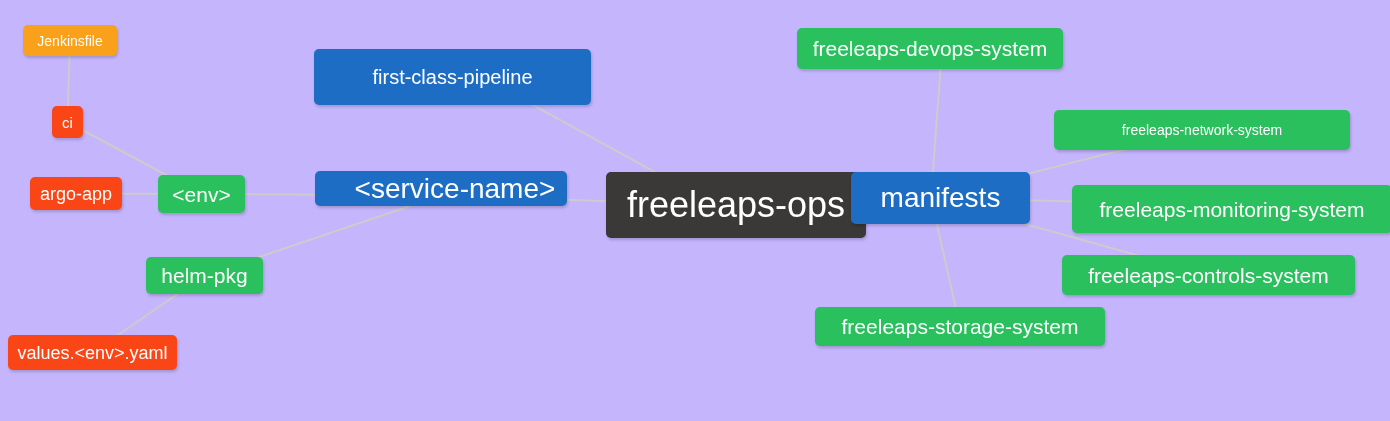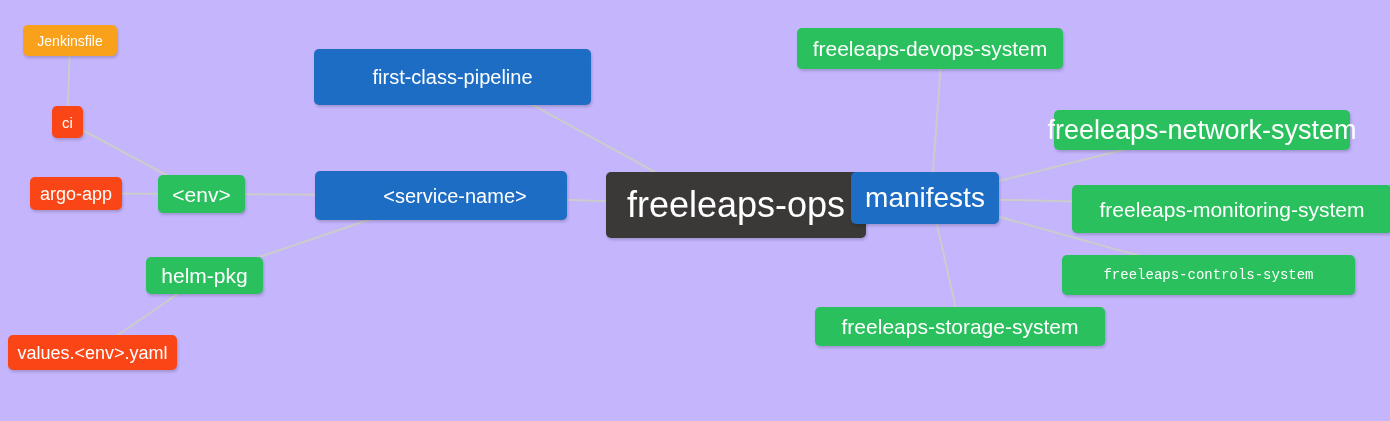--- a/index.html
+++ b/index.html
@@ -59,21 +59,21 @@
       <line x1="931" y1="198" x2="960" y2="326.5" stroke="#cccccc" stroke-width="2"></line>
     </svg>
 
 <div class="node" style="left: 23px; top: 25px; width: 94px; height: 31px; background: rgb(249, 161, 27); color: rgb(255, 255, 255); font-size: 14px;">Jenkinsfile</div>
     <div class="node" style="left: 52px; top: 106px; width: 31px; height: 32px; background: rgb(250, 70, 22); color: rgb(255, 255, 255); font-size: 15px;">ci</div>
     <div class="node" style="left: 30px; top: 177px; width: 92px; height: 33px; background: rgb(250, 70, 22); color: rgb(255, 255, 255); font-size: 18px;">argo-app</div>
     <div class="node" style="left: 158px; top: 175px; width: 87px; height: 38px; background: rgb(43, 192, 94); color: rgb(255, 255, 255); font-size: 21px;">&lt;env&gt;</div>
     <div class="node" style="left: 146px; top: 257px; width: 117px; height: 37px; background: rgb(43, 192, 94); color: rgb(255, 255, 255); font-size: 21px;">helm-pkg</div>
     <div class="node" style="left: 8px; top: 335px; width: 169px; height: 35px; background: rgb(250, 70, 22); color: rgb(255, 255, 255); font-size: 18px;">values.&lt;env&gt;.yaml</div>
     <div class="node" style="left: 314px; top: 21px; width: 277px; height: 56px; background: rgb(30, 109, 196); color: rgb(255, 255, 255); font-size: 20px; margin-top: 28px;">first-class-pipeline</div>
-    <div class="node" style="left: 315px; top: 171px; width: 252px; height: 49px; background: rgb(30, 109, 196); color: rgb(255, 255, 255); font-size: 20px; padding-left: 28px;">&lt;service-name&gt;</div>
+    <div class="node" style="left: 315px; top: 171px; width: 252px; height: 35px; background: rgb(30, 109, 196); color: rgb(255, 255, 255); font-size: 28px; padding-left: 28px;">&lt;service-name&gt;</div>
     <div class="node" style="left: 585px; top: 172px; width: 260px; height: 66px; background: rgb(59, 56, 56); color: rgb(255, 255, 255); font-size: 36px; margin-left: 21px;">freeleaps-ops</div>
-    <div class="node" style="left: 851px; top: 172px; width: 148px; height: 52px; background: rgb(30, 109, 196); color: rgb(255, 255, 255); font-size: 28px;">manifests</div>
+    <div class="node" style="left: 851px; top: 172px; width: 179px; height: 52px; background: rgb(30, 109, 196); color: rgb(255, 255, 255); font-size: 28px;">manifests</div>
     <div class="node" style="left: 797px; top: 28px; width: 266px; height: 41px; background: rgb(43, 192, 94); color: rgb(255, 255, 255); font-size: 21px;">freeleaps-devops-system</div>
-    <div class="node" style="left: 1054px; top: 110px; width: 296px; height: 40px; background: rgb(43, 192, 94); color: rgb(255, 255, 255); font-size: 27px;">freeleaps-network-system</div>
+    <div class="node" style="left: 1054px; top: 110px; width: 296px; height: 40px; background: rgb(43, 192, 94); color: rgb(255, 255, 255); font-size: 14px;">freeleaps-network-system</div>
     <div class="node" style="left: 1032px; top: 185px; width: 320px; height: 48px; background: rgb(43, 192, 94); color: rgb(255, 255, 255); font-size: 21px; margin-left: 40px;">freeleaps-monitoring-system</div>
-    <div class="node" style="left: 1062px; top: 255px; width: 293px; height: 40px; background: rgb(43, 192, 94); color: rgb(255, 255, 255); font-size: 14px; font-family: Liberation Mono, monospace;">freeleaps-controls-system</div>
+    <div class="node" style="left: 1062px; top: 255px; width: 293px; height: 40px; background: rgb(43, 192, 94); color: rgb(255, 255, 255); font-size: 21px;">freeleaps-controls-system</div>
     <div class="node" style="left: 815px; top: 307px; width: 290px; height: 39px; background: rgb(43, 192, 94); color: rgb(255, 255, 255); font-size: 21px;">freeleaps-storage-system</div>
   </div>
 
 </body></html>

